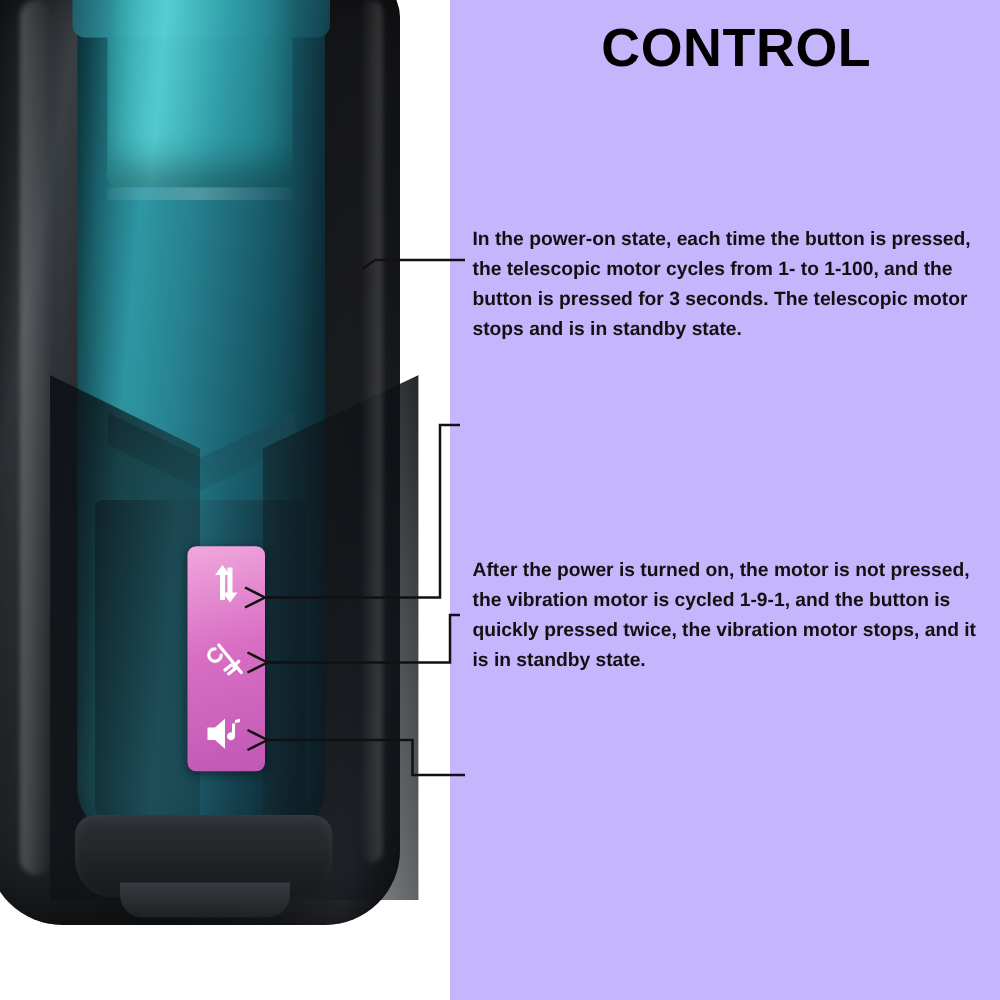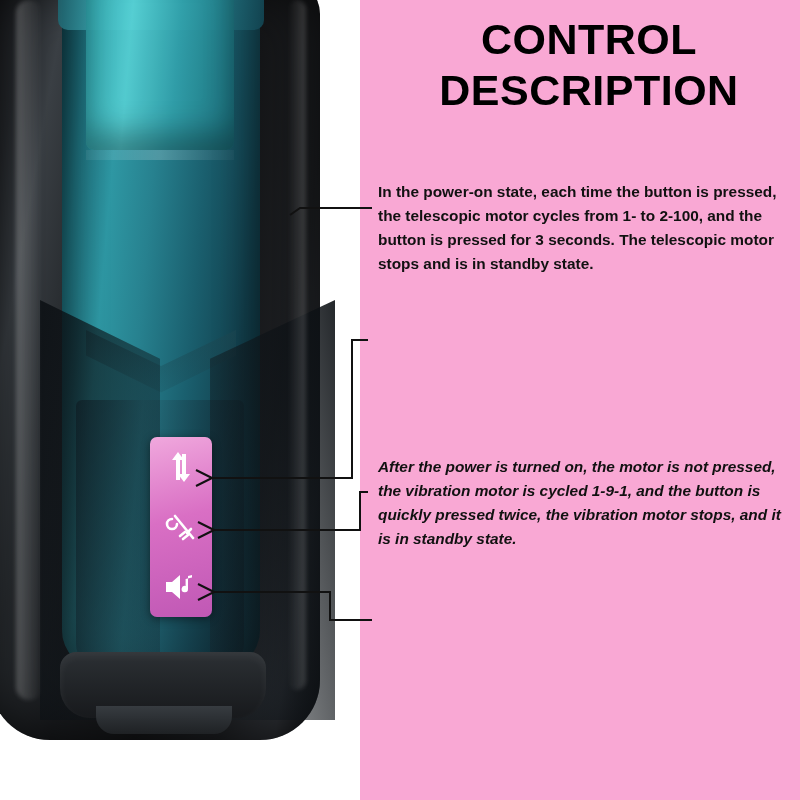--- a/index.html
+++ b/index.html
@@ -8,21 +8,21 @@
     background: #ffffff;
   }
   body {
     font-family: "Liberation Sans", sans-serif;
   }
   #page {
     position: relative;
     width: 800px;
     height: 800px;
     overflow: hidden;
-    background: #f9a8d4;
+    background: #c4b5fd;
   }
 
   
   .product-photo {
     position: absolute;
     left: 0;
     top: 0;
     width: 360px;
     height: 800px;
     background: #ffffff;
@@ -217,21 +217,21 @@
     position: absolute;
     color: #111111;
     font-size: 15.4px;
     line-height: 1.55;
     font-weight: bold;
     width: 412px;
     left: 378px;
   }
   .para.p1 { top: 180px; }
   .para.p2 { top: 312px; }
-  .para.p3 { top: 455px; font-style: italic; }
+  .para.p3 { top: 445px; }
   .para.p4 { top: 588px; }
   svg.leaders {
     position: absolute;
     left: 0;
     top: 0;
     width: 800px;
     height: 800px;
     pointer-events: none;
   }
 </style>
@@ -302,19 +302,18 @@
       <path d="M212,478 L196,486"></path>
       <path d="M214,530 L198,522"></path>
       <path d="M214,530 L198,538"></path>
       <path d="M214,592 L198,584"></path>
       <path d="M214,592 L198,600"></path>
     </g>
   </svg>
 
   <div class="heading">
     <div>CONTROL</div>
-    <div>DESCRIPTION</div>
   </div>
 
-  <div class="para p1">In the power-on state, each time the button is pressed, the telescopic motor cycles from 1- to 2-100, and the button is pressed for 3 seconds. The telescopic motor stops and is in standby state.</div>
+  <div class="para p1">In the power-on state, each time the button is pressed, the telescopic motor cycles from 1- to 1-100, and the button is pressed for 3 seconds. The telescopic motor stops and is in standby state.</div>
   <div class="para p3">After the power is turned on, the motor is not pressed, the vibration motor is cycled 1-9-1, and the button is quickly pressed twice, the vibration motor stops, and it is in standby state.</div>
 
 </div>
 
 </body></html>

